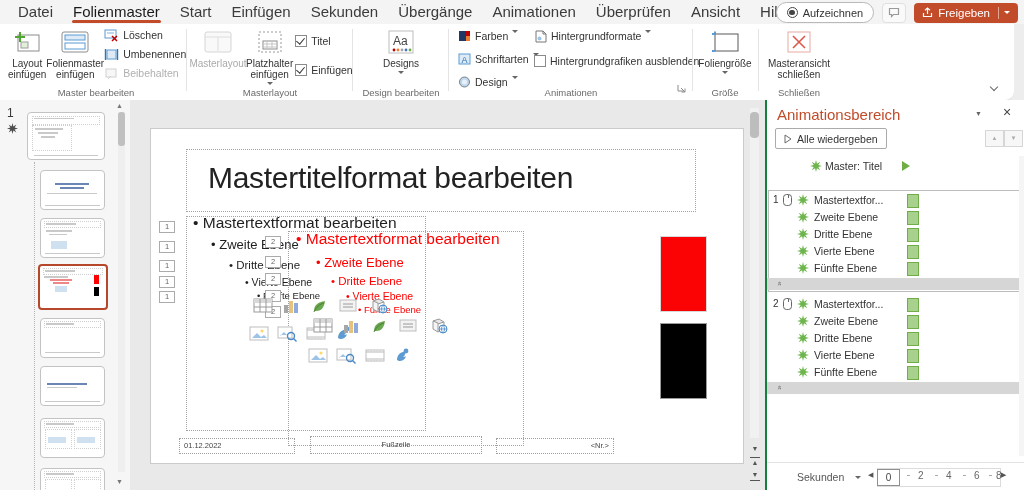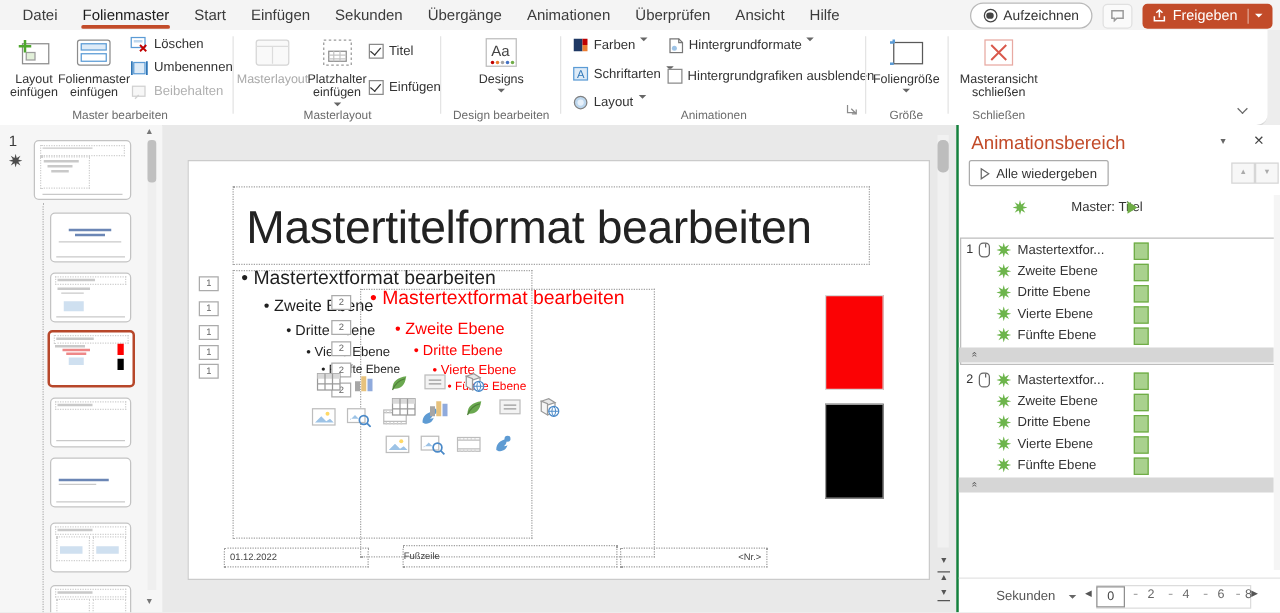--- a/index.html
+++ b/index.html
@@ -1,19 +1,19 @@
 <!DOCTYPE html>
 <html><head>
 <meta charset="utf-8">
 <style>
   html,body{margin:0;padding:0;background:#ededed;font-family:"Liberation Sans",sans-serif;}
   #app{position:relative;width:1024px;height:490px;background:#ededed;overflow:hidden;}
   
   .tabbar{position:absolute;top:0;left:0;width:1024px;height:24px;background:#f4f4f4;display:flex;align-items:center;padding-left:8px;box-sizing:border-box;}
-  .tab{padding:0 10px;font-size:12px;color:#3b3b3b;height:24px;line-height:24px;position:relative;white-space:nowrap;}
+  .tab{padding:0 10px;font-size:15px;color:#3b3b3b;height:24px;line-height:24px;position:relative;white-space:nowrap;}
   .tab.active{color:#1a1a1a;}
   .tab.active::after{content:"";position:absolute;left:9px;right:9px;bottom:1px;height:3px;background:#C24B29;border-radius:2px;}
   .topright{position:absolute;right:6px;top:2px;display:flex;align-items:center;gap:8px;}
   .recbtn{display:flex;align-items:center;gap:5px;border:1px solid #b9b9b9;border-radius:12px;background:#fff;height:19px;padding:0 10px;font-size:11px;color:#333;}
   .rec-ic{width:9px;height:9px;border:1.4px solid #444;border-radius:50%;position:relative;display:inline-block;}
   .rec-ic::after{content:"";position:absolute;inset:1.8px;background:#444;border-radius:50%;}
   .cmtbtn{width:22px;height:18px;display:flex;align-items:center;justify-content:center;border:1px solid #e0e0e0;border-radius:4px;background:#fafafa;}
   .sharebtn{display:flex;align-items:center;gap:5px;background:#C24B29;border-radius:4px;height:20px;padding:0 8px;color:#fff;font-size:11.5px;}
   .sharebtn .divl{width:1px;height:12px;background:rgba(255,255,255,.5);margin-left:3px;}
   .dd{display:inline-block;width:0;height:0;border-left:3px solid transparent;border-right:3px solid transparent;border-top:3.5px solid #666;vertical-align:middle;}
@@ -42,21 +42,21 @@
   .thumb.sel{border:2.5px solid #B7472A;}
   .sk{position:absolute;background:#c9c9c9;}
   .skb{position:absolute;border:1px dotted #cfcfcf;}
   .tscroll-track{position:absolute;left:118px;top:12px;width:7px;height:360px;background:#efefef;}
   .tscroll-thumb{position:absolute;left:118px;top:12px;width:7px;height:34px;background:#c0c0c0;border-radius:3px;}
   .tarrow{position:absolute;left:116px;font-size:7px;color:#777;}
   
   .canvas{position:absolute;top:100px;left:130px;width:635px;height:390px;background:#e9e9e9;}
   .slide{position:absolute;left:20px;top:28px;width:592px;height:334px;background:#fff;border:1px solid #cbcbcb;}
   .ph{position:absolute;border:1px dotted #a3a3a3;box-sizing:border-box;}
-  .slidetitle{position:absolute;left:46px;top:32px;font-size:37px;color:#222;letter-spacing:-.3px;white-space:nowrap;text-align:right;}
+  .slidetitle{position:absolute;left:57px;top:32px;font-size:30px;color:#222;letter-spacing:-.3px;white-space:nowrap;text-align:right;}
   .bl{position:absolute;color:#1f1f1f;white-space:nowrap;}
   .bl.red{color:#FF0000;}
   .nbadge{position:absolute;width:14px;height:10px;border:1px solid #ababab;background:#fff;font-size:7.5px;color:#666;text-align:center;line-height:10px;}
   .shape{position:absolute;}
   .ftr{position:absolute;border:1px dotted #9f9f9f;font-size:7.5px;color:#444;box-sizing:border-box;}
   .cscroll-track{position:absolute;left:620px;top:8px;width:9px;height:330px;background:#f1f1f1;}
   .cscroll-thumb{position:absolute;left:620px;top:12px;width:9px;height:26px;background:#bdbdbd;border-radius:4px;}
   .carrow{position:absolute;left:620px;width:10px;text-align:center;font-size:7px;color:#555;line-height:10px;}
   .carrow.bar-t{border-top:1px solid #555;}
   .carrow.bar-b{border-bottom:1px solid #555;}
@@ -257,21 +257,21 @@
               <text x="3.5" y="9.5" font-size="9" fill="#2E75B6" font-family="Liberation Sans">A</text>
             </svg>
             <span>Schriftarten</span>
             <span class="dd"></span>
           </span>
         <span class="smbtn">
             <svg width="13" height="12">
               <circle cx="6.5" cy="6" r="5" fill="#BDD7EE" stroke="#808080"></circle>
               <circle cx="6.5" cy="6" r="2.5" fill="#e8f1fa"></circle>
             </svg>
-            <span>Layout</span>
+            <span>Design</span>
             <span class="dd"></span>
           </span>
       </div>
       <div style="position:absolute;left:82px;top:6px;display:flex;flex-direction:column;gap:7px;">
         <span class="smbtn">
             <svg width="13" height="13">
               <path d="M2 1h7l3 3v8H2z" fill="#fff" stroke="#777"></path>
               <path d="M9 1v3h3" fill="none" stroke="#777"></path>
               <circle cx="5.5" cy="8.5" r="2" fill="#9DC3E6"></circle>
             </svg>
@@ -531,21 +531,21 @@
         <span class="ph-ico"><svg width="18" height="17">
               <path d="M4 13c0-5 3-8 9-9-1 3-1 5-3 6 2 0 3-1 3-1-1 4-4 5-7 5z" fill="#5e9bd3"></path>
               <circle cx="13" cy="4" r="2.4" fill="#5e9bd3"></circle>
             </svg></span>
       </div>
 
       <div class="shape" style="left:509px;top:107px;width:45px;height:74px;background:#FB0204;border:1px solid #d8d8d8;"></div>
       <div class="shape" style="left:509px;top:194px;width:45px;height:74px;background:#000;border:1px solid #9a9a9a;"></div>
 
       <div class="ftr" style="left:28px;top:309px;width:116px;height:16px;line-height:14px;padding-left:4px;"><span>01.12.2022</span></div>
-      <div class="ftr" style="left:171px;top:307px;width:172px;height:18px;line-height:16px;text-align:left;"><span>Fußzeile</span></div>
+      <div class="ftr" style="left:159px;top:307px;width:172px;height:18px;line-height:16px;text-align:center;"><span>Fußzeile</span></div>
       <div class="ftr" style="left:345px;top:309px;width:118px;height:16px;line-height:14px;text-align:right;padding-right:4px;"><span>&lt;Nr.&gt;</span></div>
     </div>
 
     <div class="cscroll-track"></div>
     <div class="cscroll-thumb"></div>
     <span class="carrow" style="top:344px;">▼</span>
     <span class="carrow bar-t" style="top:357px;">▲</span>
     <span class="carrow bar-b" style="top:370px;">▼</span>
   </div>
 
@@ -558,21 +558,21 @@
       <svg width="8" height="10">
           <path d="M1 1l6 4-6 4z" fill="none" stroke="#6a6a6a"></path>
         </svg>
       <span>Alle wiedergeben</span>
     </span>
     <span class="reorder" style="left:218px;">▲</span>
     <span class="reorder" style="left:237px;">▼</span>
 
     <div class="arow" style="top:58px;">
       <span class="burst" style="left:43px;"></span>
-      <span class="alabel" style="left:58px;margin-left:32px;">Master: Titel</span>
+      <span class="alabel" style="left:58px;">Master: Titel</span>
       <span class="atri"></span>
     </div>
 
     <div class="grpbox" style="top:90px;height:100px;"></div>
     <div class="arow" style="top:92px;">
       <span class="anum">1</span>
       <span class="mouse"></span>
       <span class="burst" style="left:30px;"></span>
       <span class="alabel">Mastertextfor...</span>
       <span class="ablock"></span>

